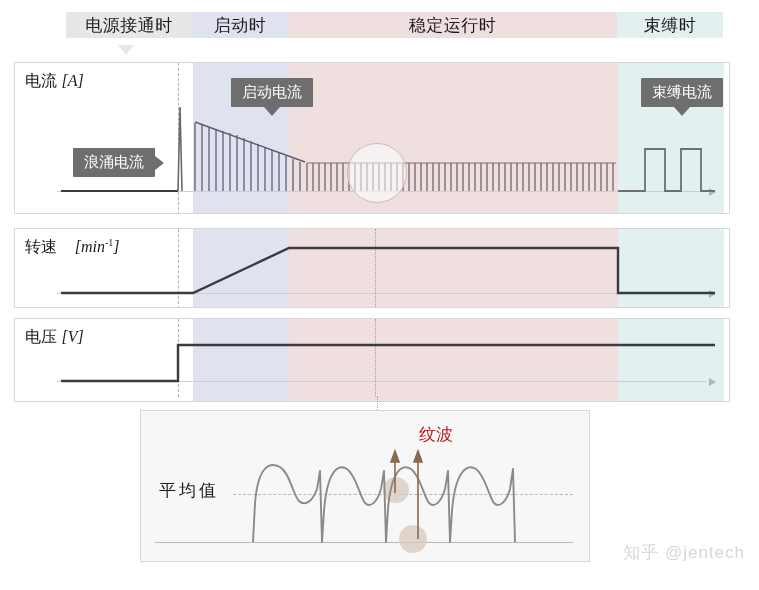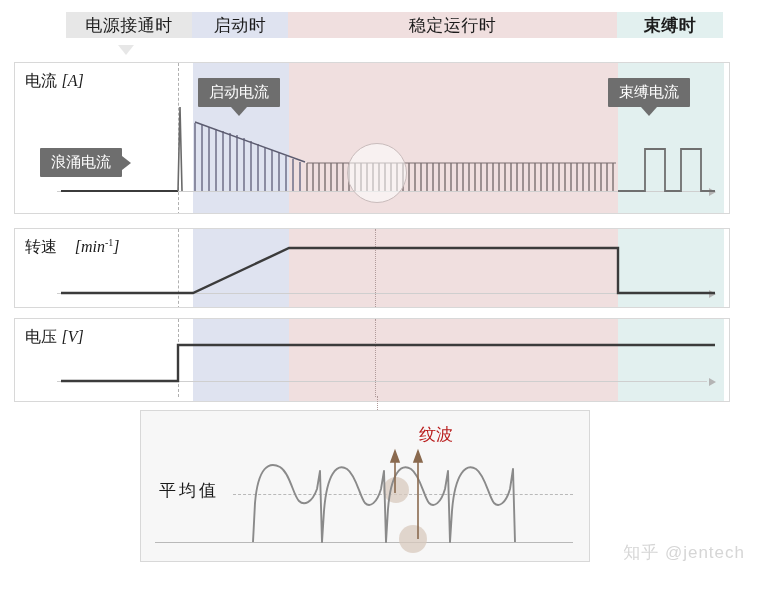--- a/index.html
+++ b/index.html
@@ -15,21 +15,21 @@
   
   .phase{
     position:absolute;top:12px;height:26px;
     display:flex;align-items:center;justify-content:center;
     font-size:17px;color:#1c1c1c;letter-spacing:.5px;
     white-space:nowrap;
   }
   #phase-power{left:66px;width:126px;background:#e7e7e7;}
   #phase-start{left:192px;width:96px;background:#dfe3f0;}
   #phase-steady{left:288px;width:329px;background:#f0dfdf;}
-  #phase-restraint{left:617px;width:106px;background:#e2f0ef;font-weight:bold;}
+  #phase-restraint{left:617px;width:106px;background:#e2f0ef;}
 
   .phase-notch{
     position:absolute;left:118px;top:45px;
     width:0;height:0;
     border-left:8px solid transparent;
     border-right:8px solid transparent;
     border-top:10px solid #e7e7e7;
   }
 
   
@@ -74,21 +74,21 @@
   .vdotted{
     position:absolute;width:0;
     border-left:1px dotted #b09a9a;
   }
 
   
   .callout{
     position:absolute;z-index:8;
     background:#6e6e6e;color:#fff;
     font-size:15px;padding:5px 11px;
-    white-space:nowrap;border-radius:1px;
+    white-space:nowrap;border-radius:1px;margin-left:33px;
   }
   .callout .tail-down{
     position:absolute;left:50%;margin-left:-8px;bottom:-9px;
     width:0;height:0;
     border-left:8px solid transparent;
     border-right:8px solid transparent;
     border-top:9px solid #6e6e6e;
   }
   .callout .tail-right{
     position:absolute;right:-9px;top:50%;margin-top:-7px;

